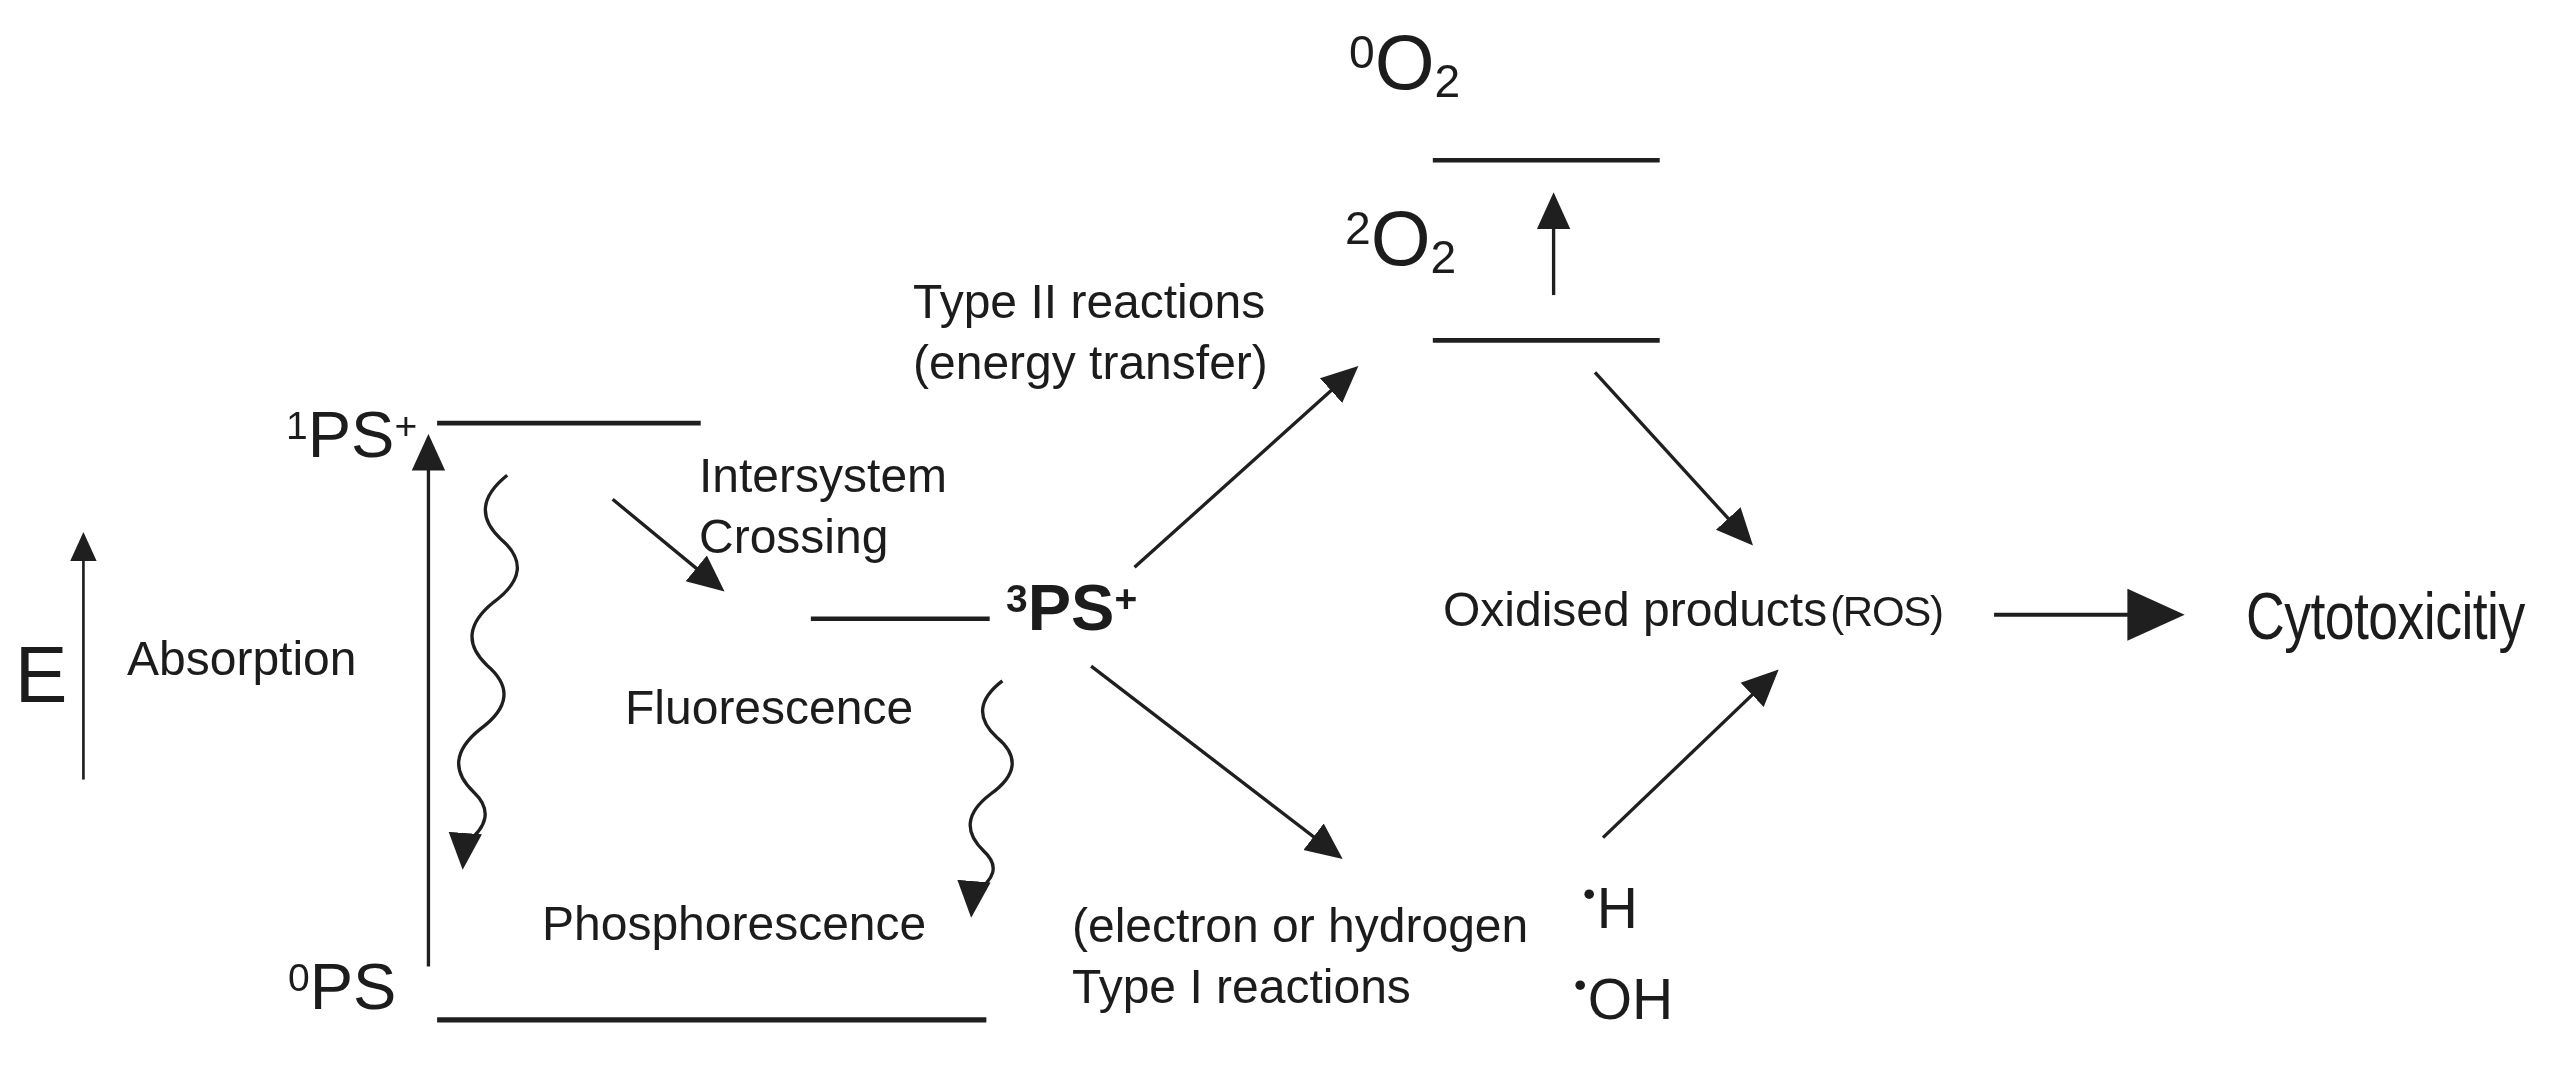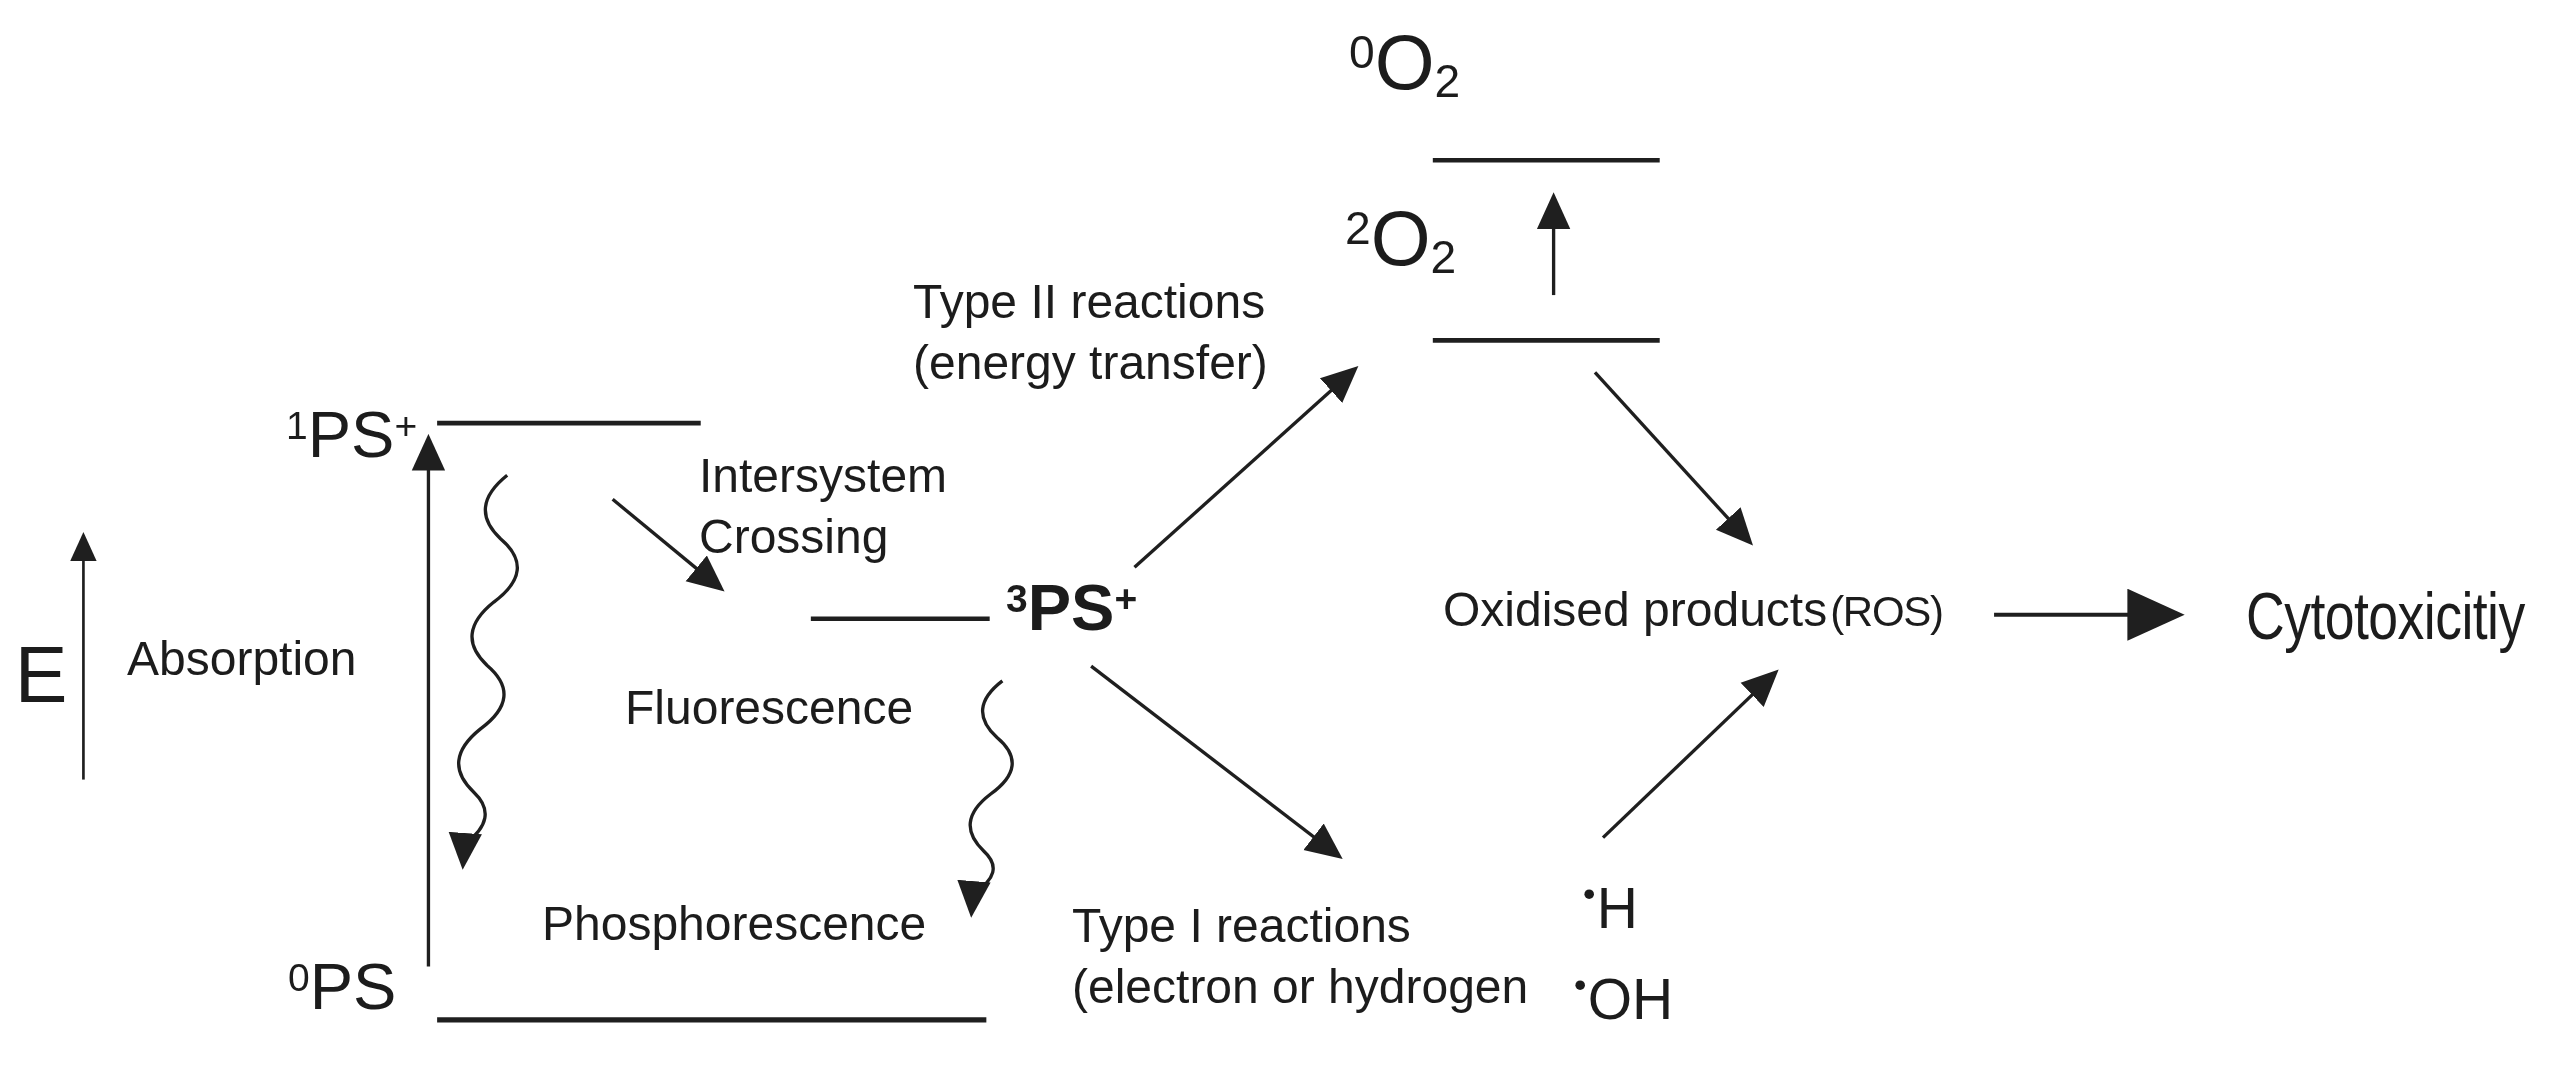--- a/index.html
+++ b/index.html
@@ -151,22 +151,22 @@
   <div class="lbl state" style="left:288px; top:954px;">
     <span class="sup">0</span><span>PS</span>
   </div>
 
   <div class="lbl multiline" style="left:913px; top:272px;">
     <div>Type II reactions</div>
     <div>(energy transfer)</div>
   </div>
 
   <div class="lbl multiline" style="left:1072px; top:896px;">
+    <div>(electron or hydrogen</div>
     <div>Type I reactions</div>
-    <div>(electron or hydrogen</div>
   </div>
 
   <div class="lbl o2state" style="left:1349px; top:24px;">
     <span class="sup">0</span><span>O</span><span class="sub">2</span>
   </div>
 
   <div class="lbl o2state" style="left:1345px; top:200px;">
     <span class="sup">2</span><span>O</span><span class="sub">2</span>
   </div>
 

